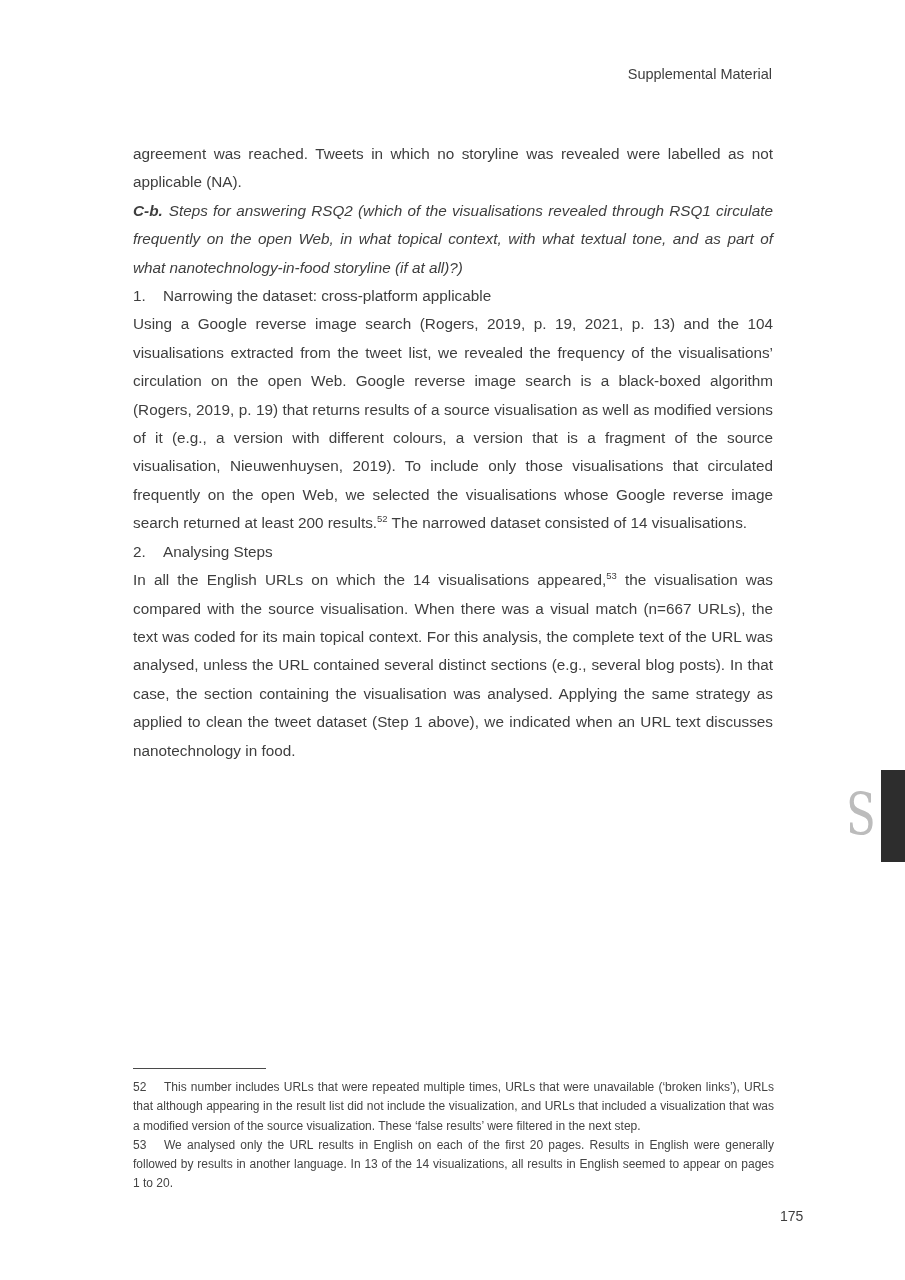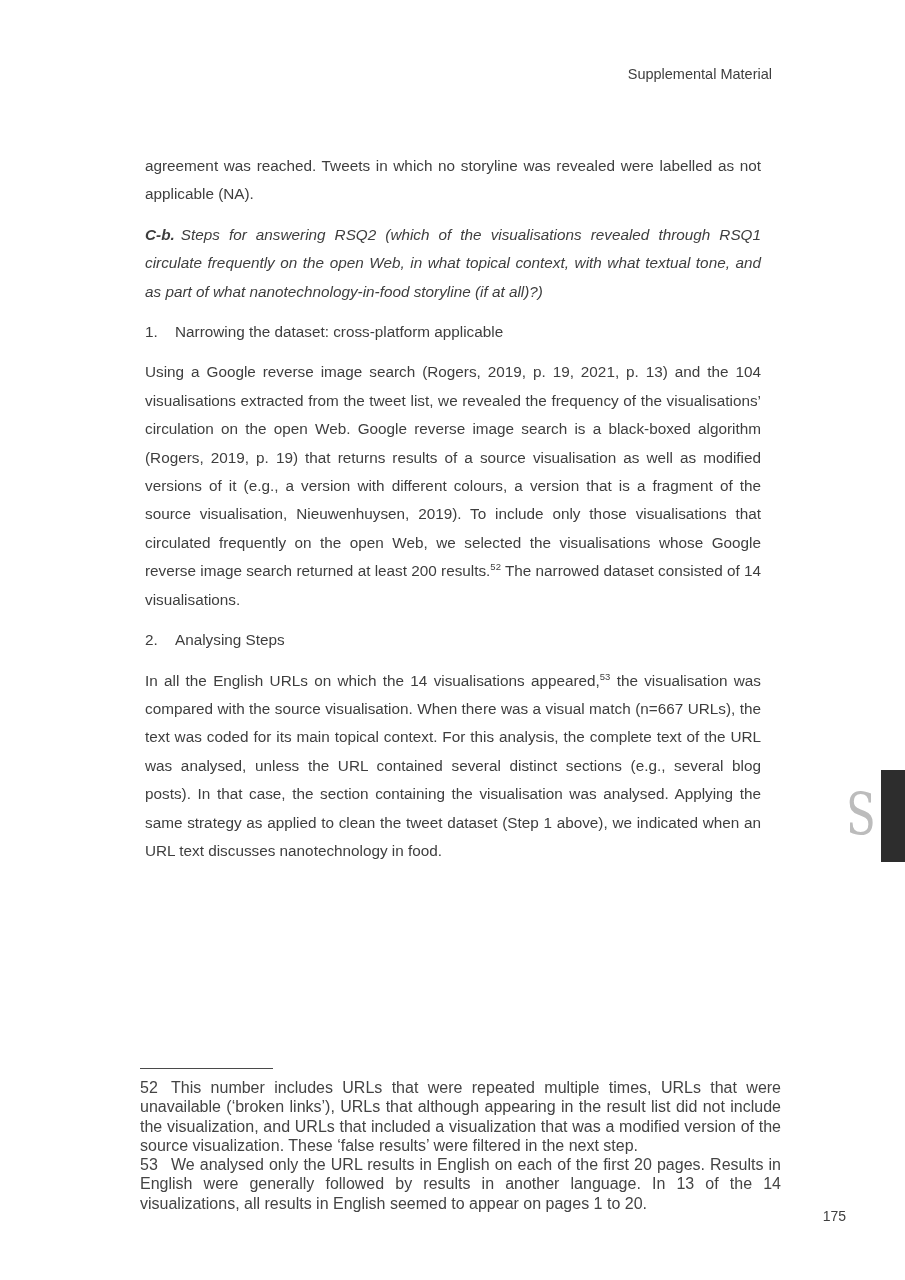--- a/index.html
+++ b/index.html
@@ -31,21 +31,21 @@
   }
   .column {
     position: absolute;
     top: 140px;
     left: 133px;
     width: 640px;
     font-size: 15.3px;
     line-height: 28.4px;
     text-align: justify;
   }
-  .column p { margin: 12px; }
+  .column p { margin: 0; }
   .para { margin-bottom: 28px; }
   .intro-para { margin-bottom: 27px; }
   .section-head {
     font-style: italic;
     margin-bottom: 27px;
   }
   .section-label {
     font-weight: bold;
     padding-right: 6px;
   }
@@ -57,44 +57,43 @@
     display: inline-block;
     width: 30px;
   }
   sup.fn-ref {
     font-size: 9.5px;
     line-height: 0;
     vertical-align: 6px;
   }
   .footnote-block {
     position: absolute;
-    left: 140px;
+    left: 133px;
     top: 1068px;
     width: 641px;
-    font-size: 16px;
+    font-size: 12px;
     line-height: 19.3px;
     text-align: justify;
     color: #444444;
   }
   .footnote-rule {
     width: 133px;
     border-top: 1px solid #4a4a4a;
     margin-bottom: 9px;
   }
   .footnote-block p { margin: 0; }
   .fn-number {
     display: inline-block;
     width: 31px;
   }
   .page-number {
     position: absolute;
     top: 1208px;
     left: 780px;
     width: 66px;
-    text-align: right;
     font-size: 14px;
     color: #3e3e3e;
   }
   .chapter-tab {
     position: absolute;
     right: 0;
     top: 770px;
     width: 24px;
     height: 92px;
     background: #2d2d2d;

